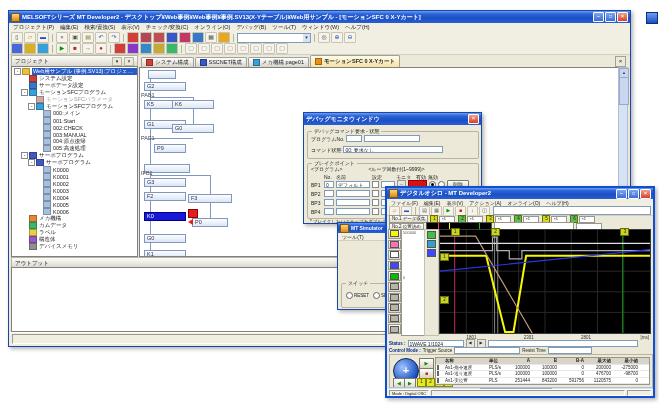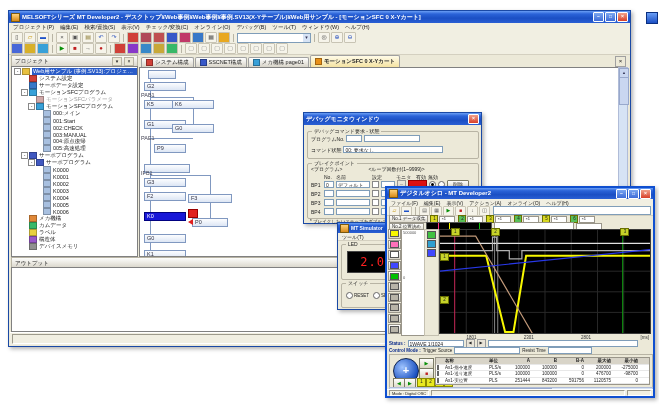--- a/index.html
+++ b/index.html
@@ -571,24 +571,20 @@
     <div class="tbar">
       <span class="appico"></span>
       <span class="ttext">MT Simulator</span>
       <span class="tbtns">
           <span class="tbtn close">×</span>
         </span>
     </div>
     <div class="menubar">
       <span class="mi">ツール(T)</span>
     </div>
-    <div class="grp" style="top:21px;height:34px">
-      <span class="gt">LED</span>
-      <div class="led">2.0</div>
-    </div>
     <div class="grp" style="top:60px;height:23px">
       <span class="gt">スイッチ</span>
       <div class="sradrow">
         <span style="display:flex;align-items:center;gap:1px">
           <span class="radio"></span>
           <span>RESET</span>
         </span>
         <span style="display:flex;align-items:center;gap:1px">
           <span class="radio"></span>
           <span>SET</span>

